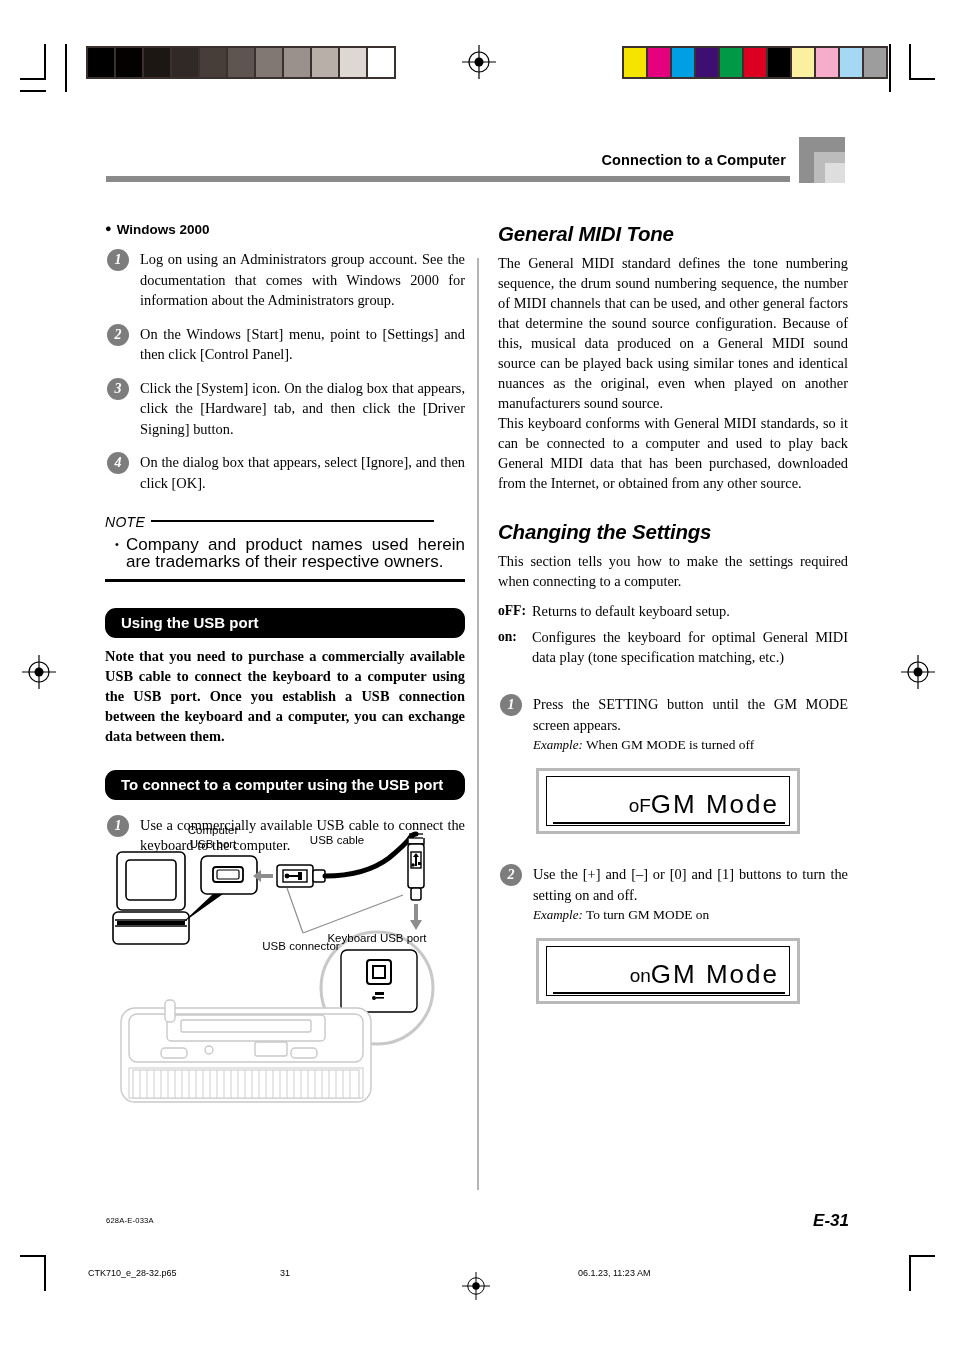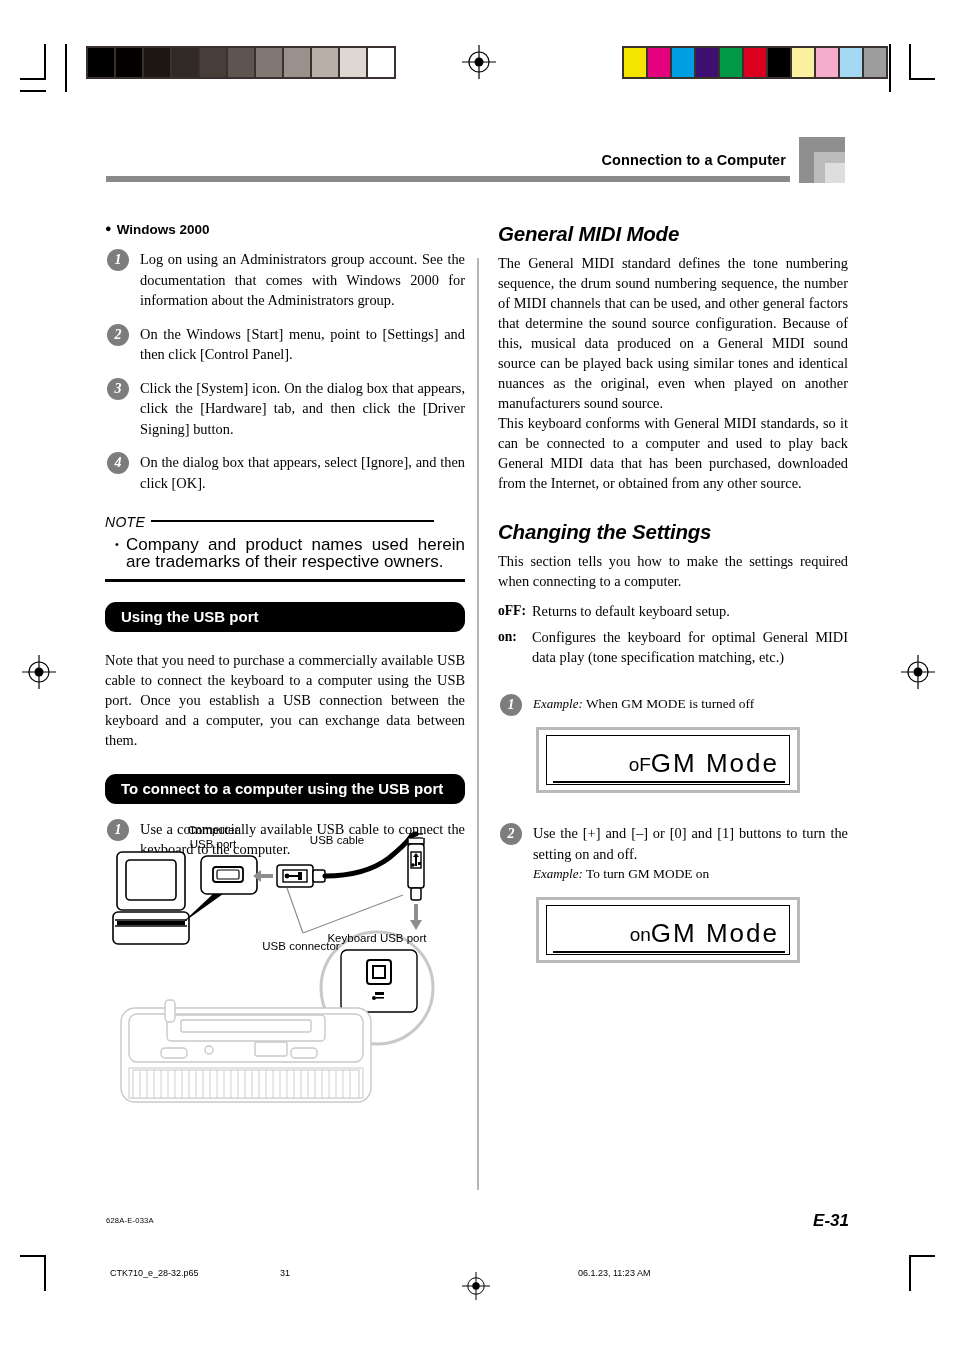--- a/index.html
+++ b/index.html
@@ -83,21 +83,21 @@
   
   .sect{font-family:"Liberation Sans",sans-serif;font-style:italic;font-weight:bold;
       font-size:20.5px;margin:0 0 7px 0;letter-spacing:-.2px;}
 
   
   .foot-code{position:absolute;left:106px;top:1216px;
       font-family:"Liberation Sans",sans-serif;font-size:7.6px;letter-spacing:.2px;}
   .foot-page{position:absolute;right:105px;top:1211px;font-family:"Liberation Sans",sans-serif;
       font-style:italic;font-weight:bold;font-size:17px;}
   .pfoot{position:absolute;top:1268px;font-family:"Liberation Sans",sans-serif;font-size:9px;}
-  .pfoot.f1{left:88px;margin-left:22px;}
+  .pfoot.f1{left:88px;}
   .pfoot.f2{left:280px;}
   .pfoot.f3{left:578px;}
 
   
   .illus{position:absolute;left:105px;top:820px;width:360px;height:300px;}
   .illus svg{display:block;}
   .ill-label{font-family:"Liberation Sans",sans-serif;font-size:11.5px;fill:#000;}
 </style>
 </head>
 <body>
@@ -211,22 +211,22 @@
   </div>
 
   <div class="note">
     <span class="cap">NOTE</span><span class="capline"></span>
     <ul>
       <li>Company and product names used herein are trademarks of their respective owners.</li>
     </ul>
     <div class="botline"></div>
   </div>
 
-  <div class="barhead" style="margin-top:20px;">Using the USB port</div>
-  <p class="body" style="margin-top:18px;">Note that you need to purchase a commercially available USB cable to connect the keyboard to a computer using the USB port. Once you establish a USB connection between the keyboard and a computer, you can exchange data between them.</p>
+  <div class="barhead" style="margin-top:26px;">Using the USB port</div>
+  <p class="body" style="margin-top:8px;font-weight:bold;">Note that you need to purchase a commercially available USB cable to connect the keyboard to a computer using the USB port. Once you establish a USB connection between the keyboard and a computer, you can exchange data between them.</p>
 
   <div class="barhead" style="margin-top:24px;padding-right:20px;">To connect to a computer using the USB port</div>
 
   <div class="step" style="margin-top:15px;">
     <div class="num">1</div>
     <div class="txt">Use a commercially available USB cable to connect the keyboard to the computer.</div>
   </div>
 </div>
 
 <div class="illus">
@@ -359,39 +359,40 @@
   <text class="ill-label" x="108" y="14" text-anchor="middle">Computer</text>
   <text class="ill-label" x="108" y="28" text-anchor="middle">USB port</text>
   <text class="ill-label" x="232" y="24" text-anchor="middle">USB cable</text>
   <text class="ill-label" x="196" y="130" text-anchor="middle">USB connector</text>
   <text class="ill-label" x="272" y="122" text-anchor="middle">Keyboard USB port</text>
 </svg>
 </div>
 
 <div class="colR">
 
-  <div class="sect">General MIDI Mode</div>
+  <div class="sect">General MIDI Tone</div>
   <p class="body">The General MIDI standard defines the tone numbering sequence, the drum sound numbering sequence, the number of MIDI channels that can be used, and other general factors that determine the sound source configuration. Because of this, musical data produced on a General MIDI sound source can be played back using similar tones and identical nuances as the original, even when played on another manufacturers sound source.</p>
   <p class="body">This keyboard conforms with General MIDI standards, so it can be connected to a computer and used to play back General MIDI data that has been purchased, downloaded from the Internet, or obtained from any other source.</p>
 
   <div class="sect" style="margin-top:27px;">Changing the Settings</div>
   <p class="body">This section tells you how to make the settings required when connecting to a computer.</p>
 
 
   <div class="gmrow" style="margin-top:10px;">
     <b>oFF:</b>
     <span>Returns to default keyboard setup.</span>
   </div>
   <div class="gmrow">
     <b>on:</b>
     <span>Configures the keyboard for optimal General MIDI data play (tone specification matching, etc.)</span>
   </div>
 
   <div class="step" style="margin-top:27px;margin-bottom:0;">
     <div class="num">1</div>
+    <div class="txt">Press the SETTING button until the GM MODE screen appears.</div>
     <div class="example">
       <i>Example:</i>
       <span>When GM MODE is turned off</span>
     </div>
   </div>
   <div class="lcd-outer">
     <div class="lcd-inner">
       <div class="lcd-txt">
         <span class="pre">oF</span><span>GM Mode</span>
       </div>

